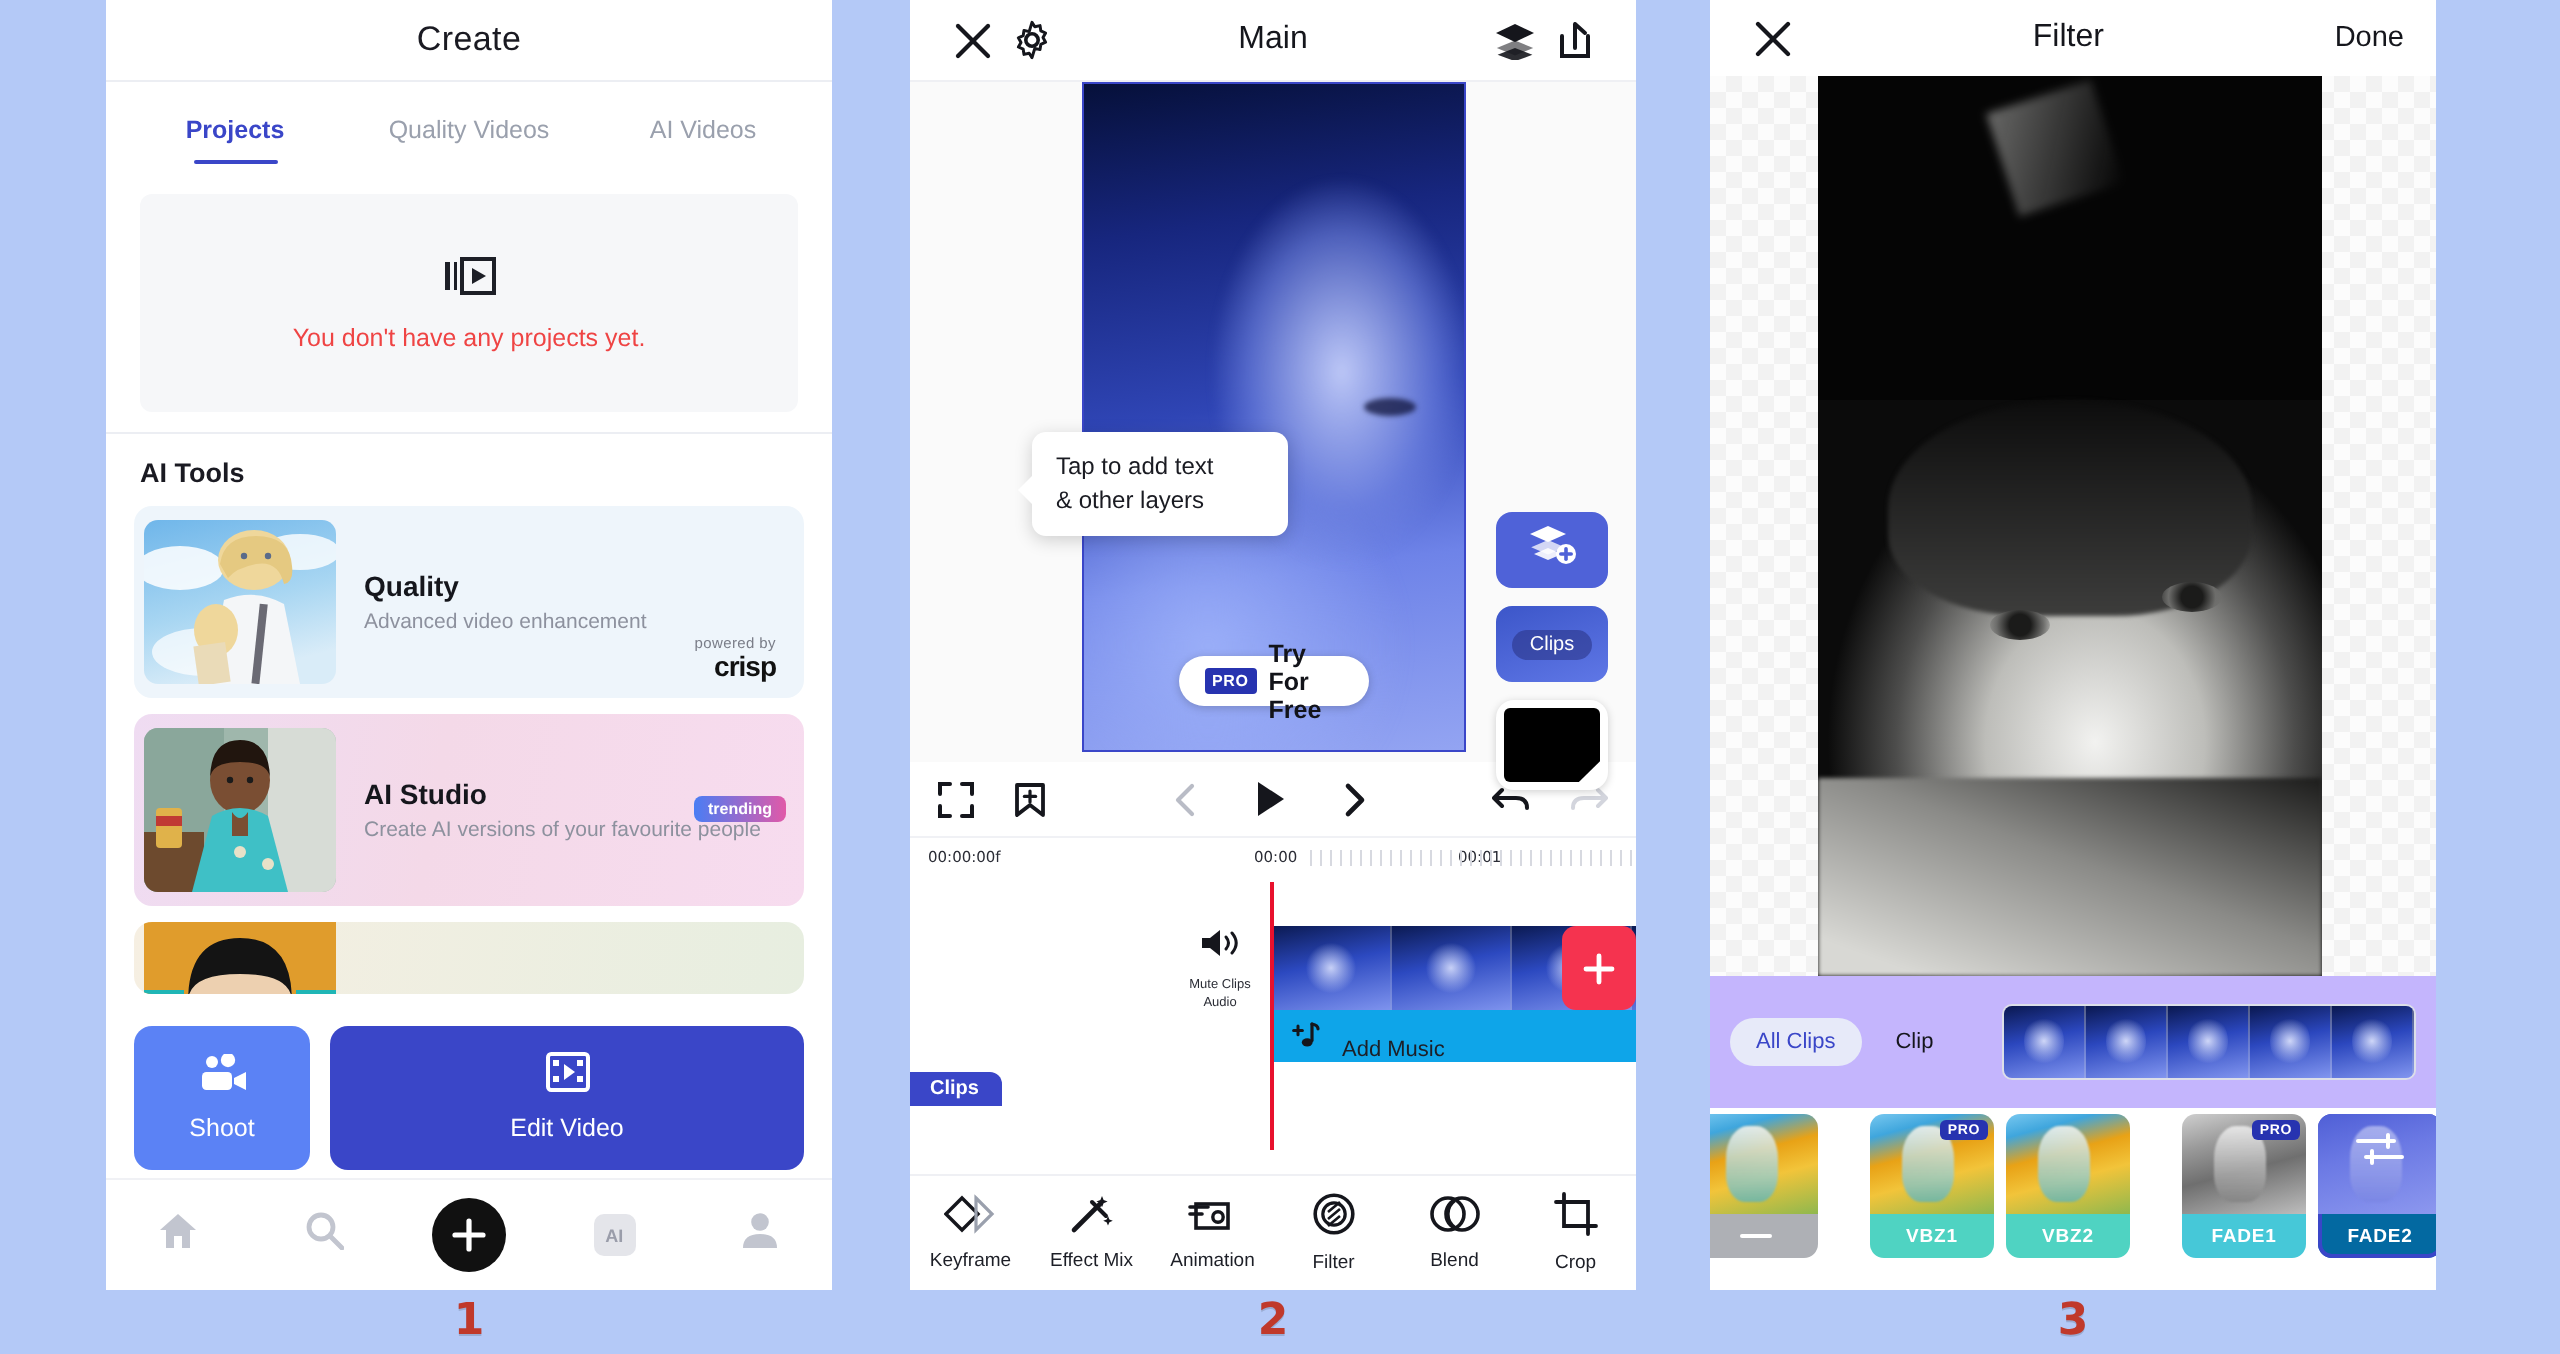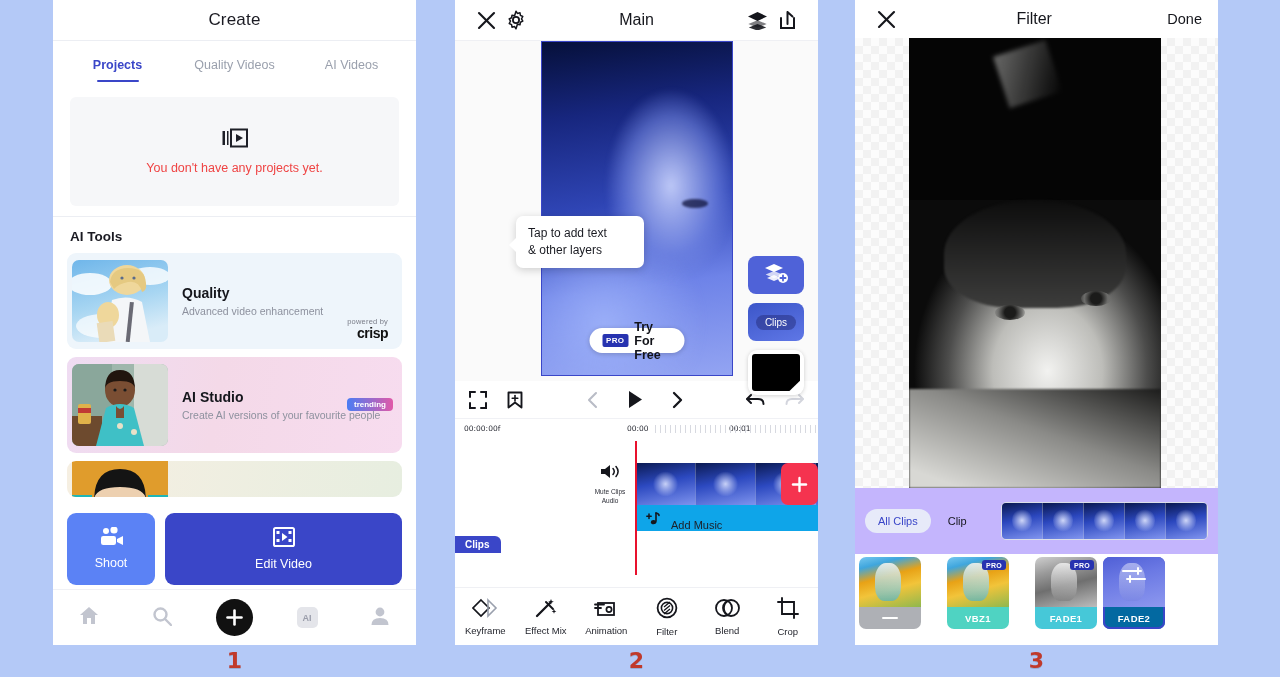--- a/index.html
+++ b/index.html
@@ -254,21 +254,21 @@
   .seg-btn.on{ background:#e7eaf9; }
   .seg-btn.off{ color:#15161c; }
   .timeline-thumb{
     margin-left:auto; width:207px; height:38px; border-radius:5px; overflow:hidden; display:flex;
     border:1px solid #dcdfe8; cursor:pointer;
   }
   .tt-f{ flex:1; background:linear-gradient(168deg,#0a1850,#2b47be 45%,#8195ef); border-right:1px solid rgba(255,255,255,.3); position:relative;}
   .tt-f::after{content:"";position:absolute;left:26%;top:14%;width:48%;height:70%;border-radius:50%;
     background:radial-gradient(circle,rgba(220,226,252,.92),rgba(120,140,230,0) 70%);}
 
-  .p3-filters{ position:absolute; left:0; right:0; bottom:14px; height:74px; display:flex; align-items:flex-start; padding-left:12px; gap:6px; overflow:hidden;}
+  .p3-filters{ position:absolute; left:0; right:0; bottom:14px; height:74px; display:flex; align-items:flex-start; padding-left:0px; gap:6px; overflow:hidden;}
   .fil{ width:62px; flex:none; position:relative; border-radius:7px; overflow:hidden; cursor:pointer; }
   .fil.sel{ outline:2px solid #3a46c8; outline-offset:-2px; border-radius:7px;}
   .fil-img{ height:50px; width:100%; position:relative; }
   .fil-img.flower{ background:linear-gradient(165deg,#78c8f0 0%,#3fa6dd 18%,#e8a216 40%,#f2c43a 62%,#8fb84e 100%); }
   .fil-img.gray{ background:linear-gradient(165deg,#cfcfcf 0%,#9a9a9a 28%,#6f6f6f 55%,#bdbdbd 100%); }
   .fil-img.blue{ background:linear-gradient(165deg,#4f5fd6 0%,#6b79e4 40%,#8d98ef 100%); }
   .fil-img .person{ position:absolute; left:26%; top:12%; width:42%; height:76%; border-radius:42% 42% 36% 36%;
     background:linear-gradient(180deg,rgba(250,246,240,.85),rgba(90,180,190,.75)); filter:blur(.6px);}
   .fil-img.gray .person{ background:linear-gradient(180deg,rgba(240,240,240,.85),rgba(130,130,130,.8)); }
   .fil-img.blue .person{ background:linear-gradient(180deg,rgba(225,228,250,.55),rgba(120,132,225,.6)); }
@@ -727,20 +727,26 @@
     <div class="fil-gap"></div>
 
     <div class="fil">
       <div class="fil-img flower">
         <div class="person"></div>
         <span class="pro-badge">PRO</span>
       </div>
       <div class="fil-name teal">VBZ1</div>
     </div>
 
+    <div class="fil">
+      <div class="fil-img flower">
+            <div class="person"></div>
+          </div>
+      <div class="fil-name teal">VBZ2</div>
+    </div>
 
     <div class="fil-gap"></div>
 
     <div class="fil">
       <div class="fil-img gray">
         <div class="person"></div>
         <span class="pro-badge">PRO</span>
       </div>
       <div class="fil-name cyan">FADE1</div>
     </div>

